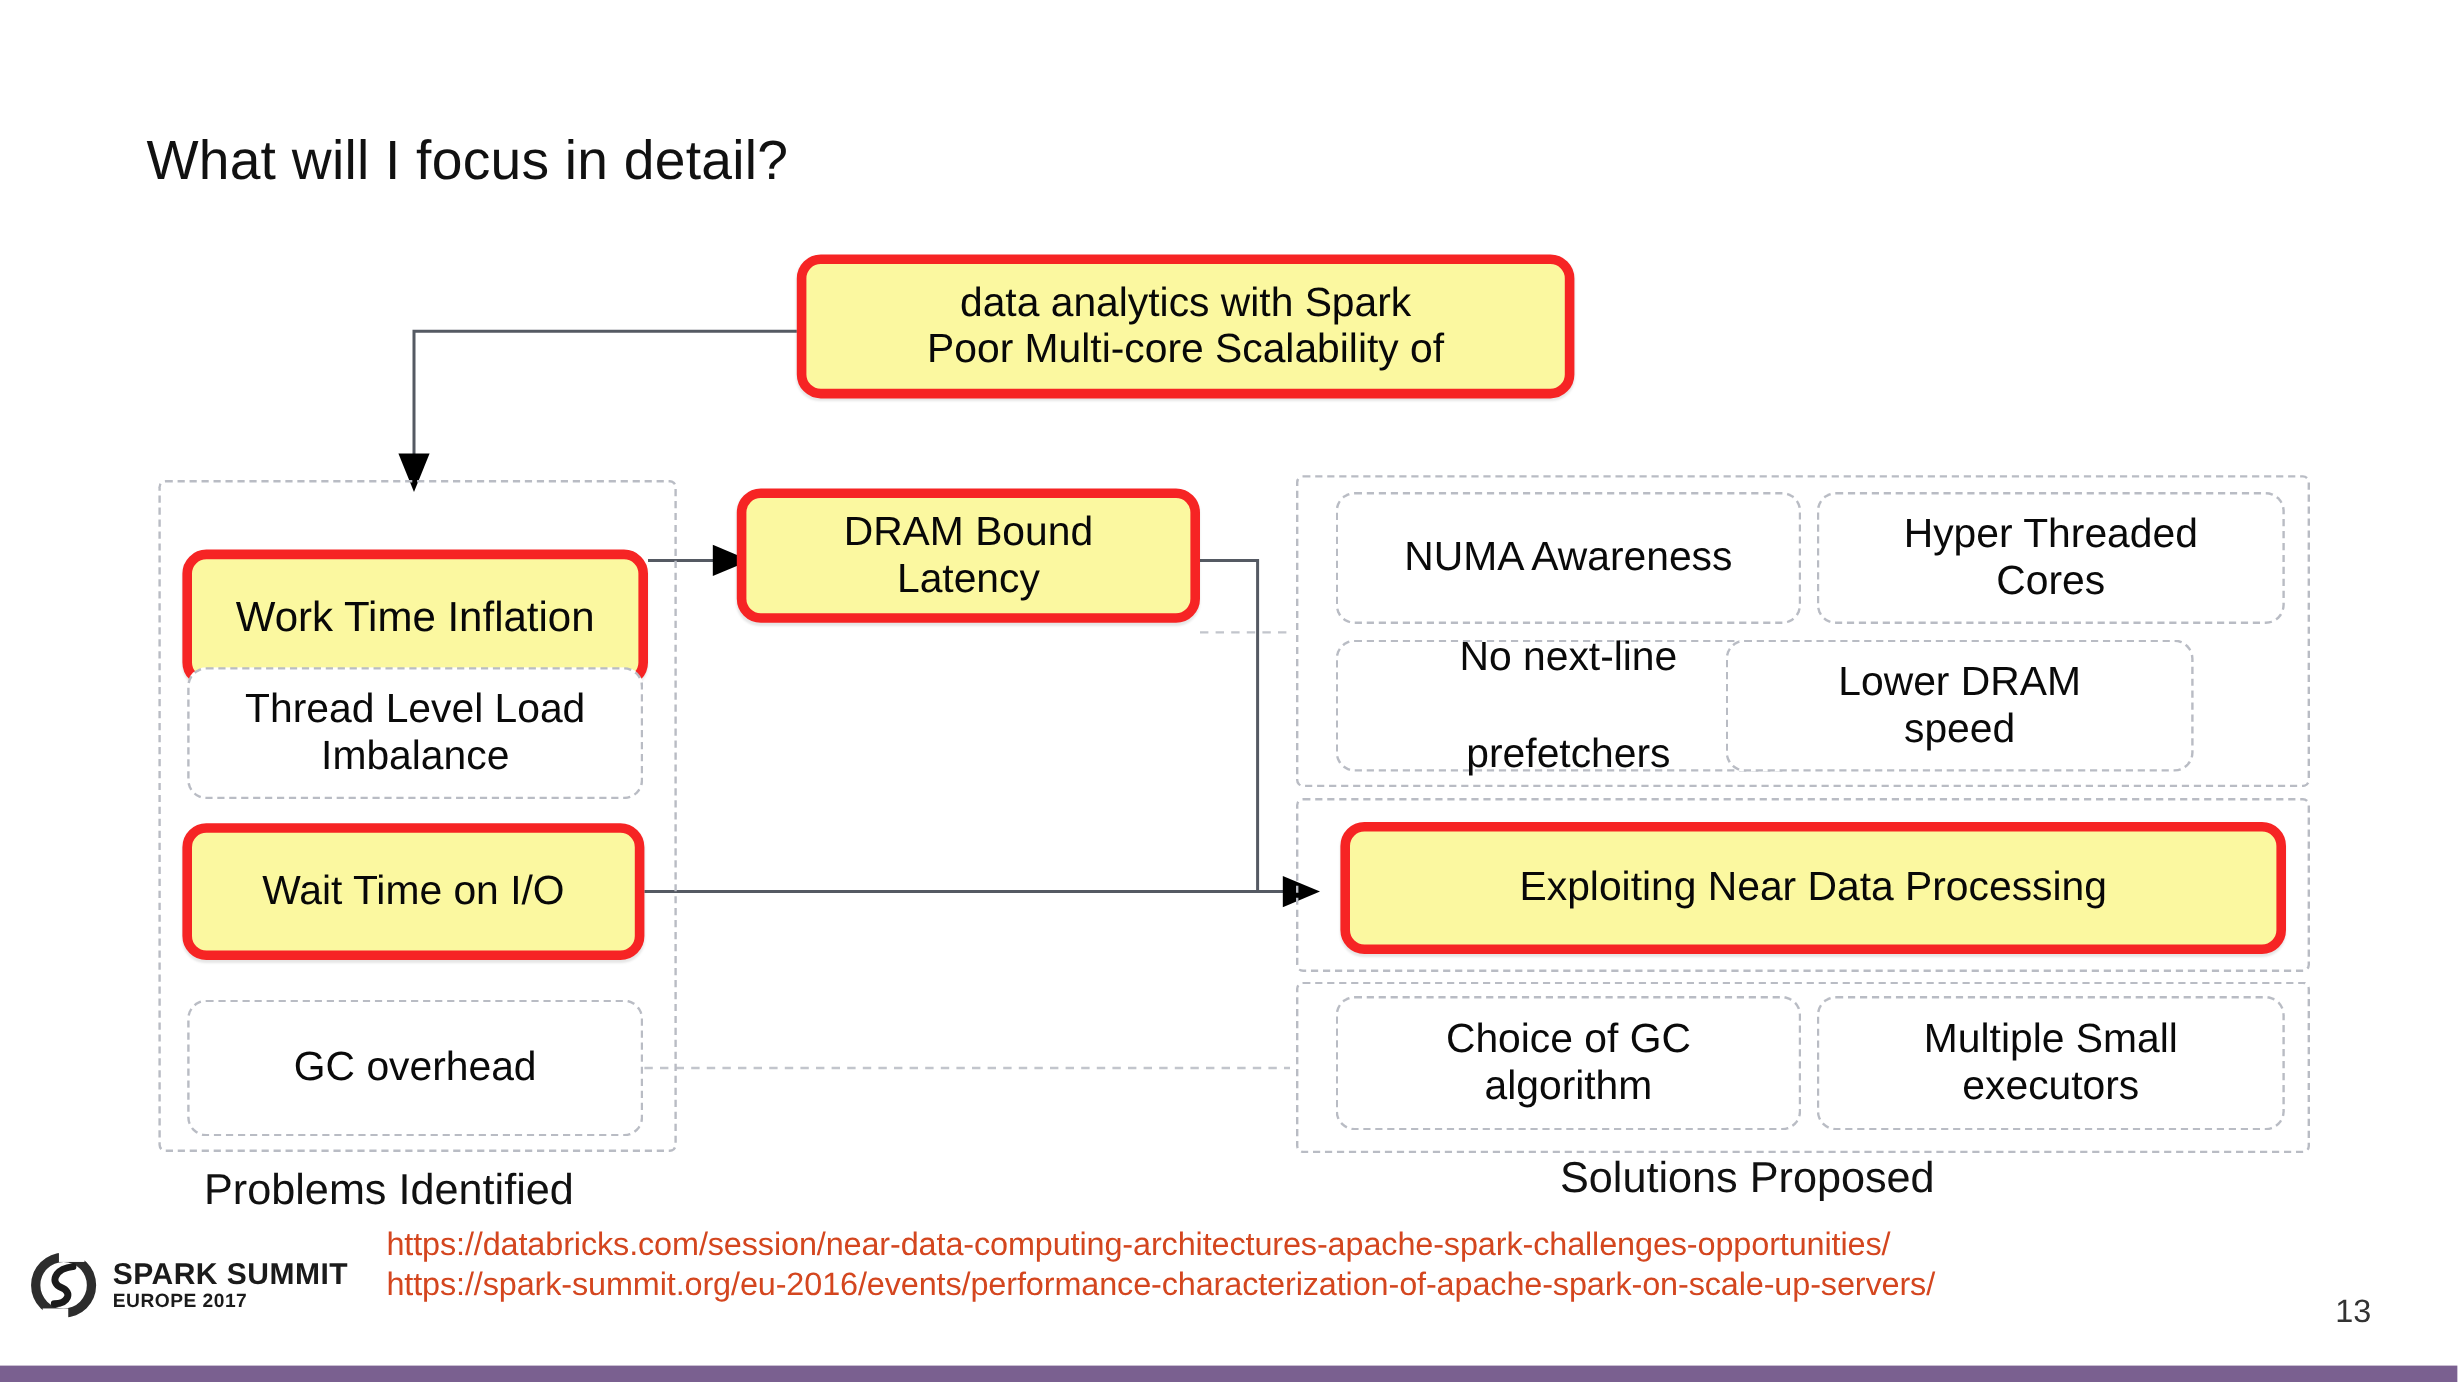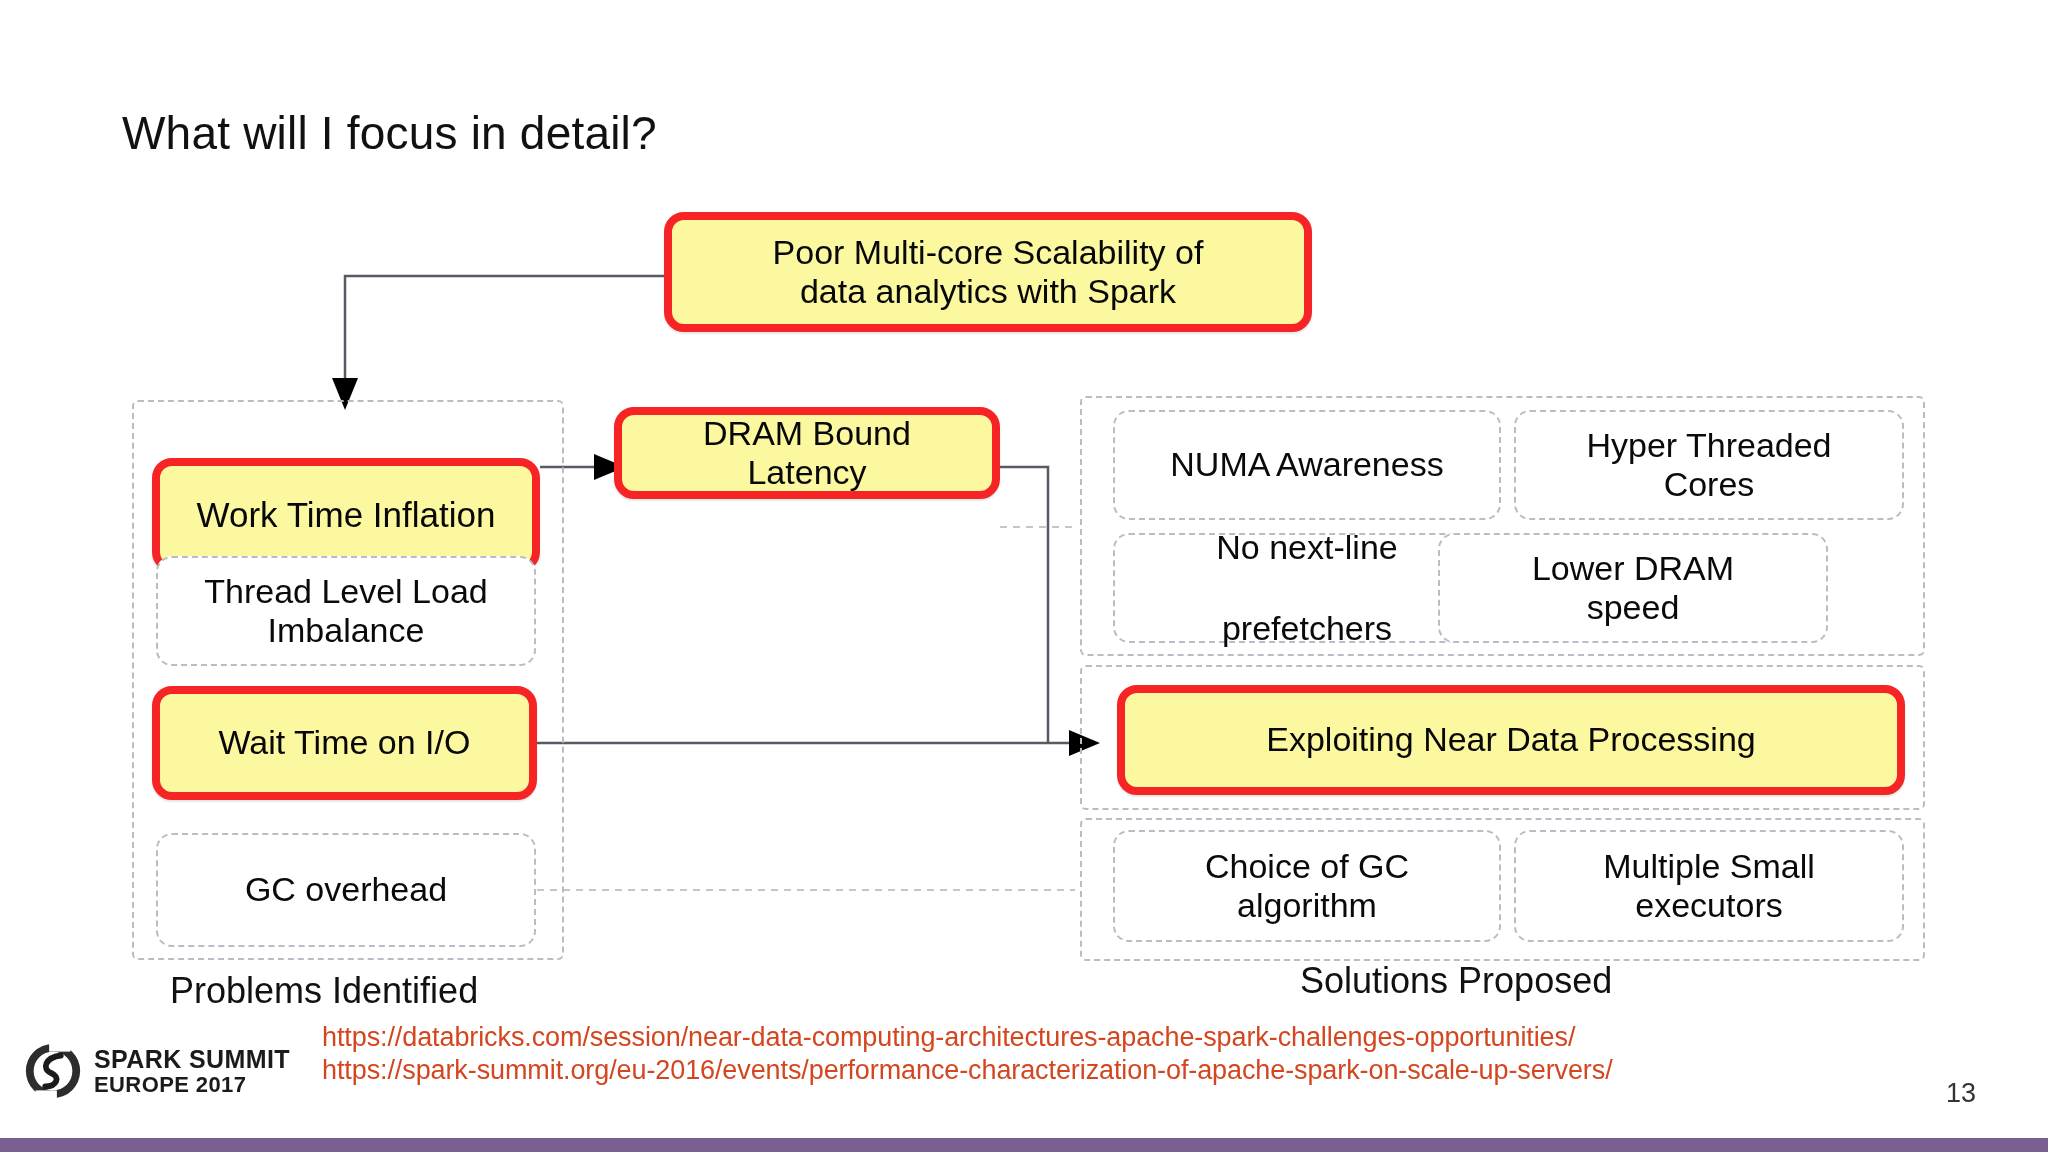--- a/index.html
+++ b/index.html
@@ -106,21 +106,21 @@
   #logo-mark { width: 62px; height: 62px; display: block; }
   #logo-text { line-height: 1.0; }
   #logo-line1 {
     font-size: 25px;
     font-weight: bold;
     letter-spacing: 0.4px;
     color: #1b1b1b;
     display: block;
   }
   #logo-line2 {
-    font-size: 22px;
+    font-size: 16px;
     font-weight: bold;
     letter-spacing: 0.4px;
     color: #1b1b1b;
     display: block;
     margin-top: 2px;
   }
 
   
   #page-number {
     position: absolute;
@@ -157,22 +157,22 @@
 
   <path d="M 537 743 L 1075 743" stroke="#555a63" stroke-width="2.5" fill="none"></path>
   <polygon points="1100,743 1069,730 1069,756" fill="#000000"></polygon>
 
   <path d="M 537 890 L 1075 890" stroke="#c2c5cc" stroke-width="2" stroke-dasharray="7 6" fill="none"></path>
 
   <path d="M 1000 527 L 1075 527" stroke="#c2c5cc" stroke-width="2" stroke-dasharray="7 6" fill="none"></path>
 </svg>
 
 <div class="box box-hl" id="root-problem" style="left:664px; top:212px; width:648px; height:120px; flex-direction:column;">
+  <span>data analytics with Spark</span>
   <span>Poor Multi-core Scalability of</span>
-  <span>data analytics with Spark</span>
 </div>
 
 <div class="group" id="problems-group" style="left:132px; top:400px; width:432px; height:560px;"></div>
 
 <div class="box box-hl top-problem" style="left:152px; top:410px; width:388px; height:114px;">
   <span>Work Time Inflation</span>
 </div>
 
 <div class="box box-plain" style="left:156px; top:556px; width:380px; height:110px; flex-direction:column;">
   <span>Thread Level Load</span>
@@ -182,21 +182,21 @@
 <div class="box box-hl" style="left:152px; top:686px; width:385px; height:114px;">
   <span>Wait Time on I/O</span>
 </div>
 
 <div class="box box-plain" style="left:156px; top:833px; width:380px; height:114px;">
   <span>GC overhead</span>
 </div>
 
 <div class="col-caption" style="left:170px; top:970px;">Problems Identified</div>
 
-<div class="box box-hl" style="left:614px; top:407px; width:386px; height:92px; flex-direction:column;">
+<div class="box box-hl" style="left:614px; top:407px; width:386px; height:112px; flex-direction:column;">
   <span>DRAM Bound</span>
   <span>Latency</span>
 </div>
 
 <div class="group" id="solutions-group-a" style="left:1080px; top:396px; width:845px; height:260px;"></div>
 
 <div class="box box-plain" style="left:1113px; top:410px; width:388px; height:110px;">
   <span>NUMA Awareness</span>
 </div>
 

